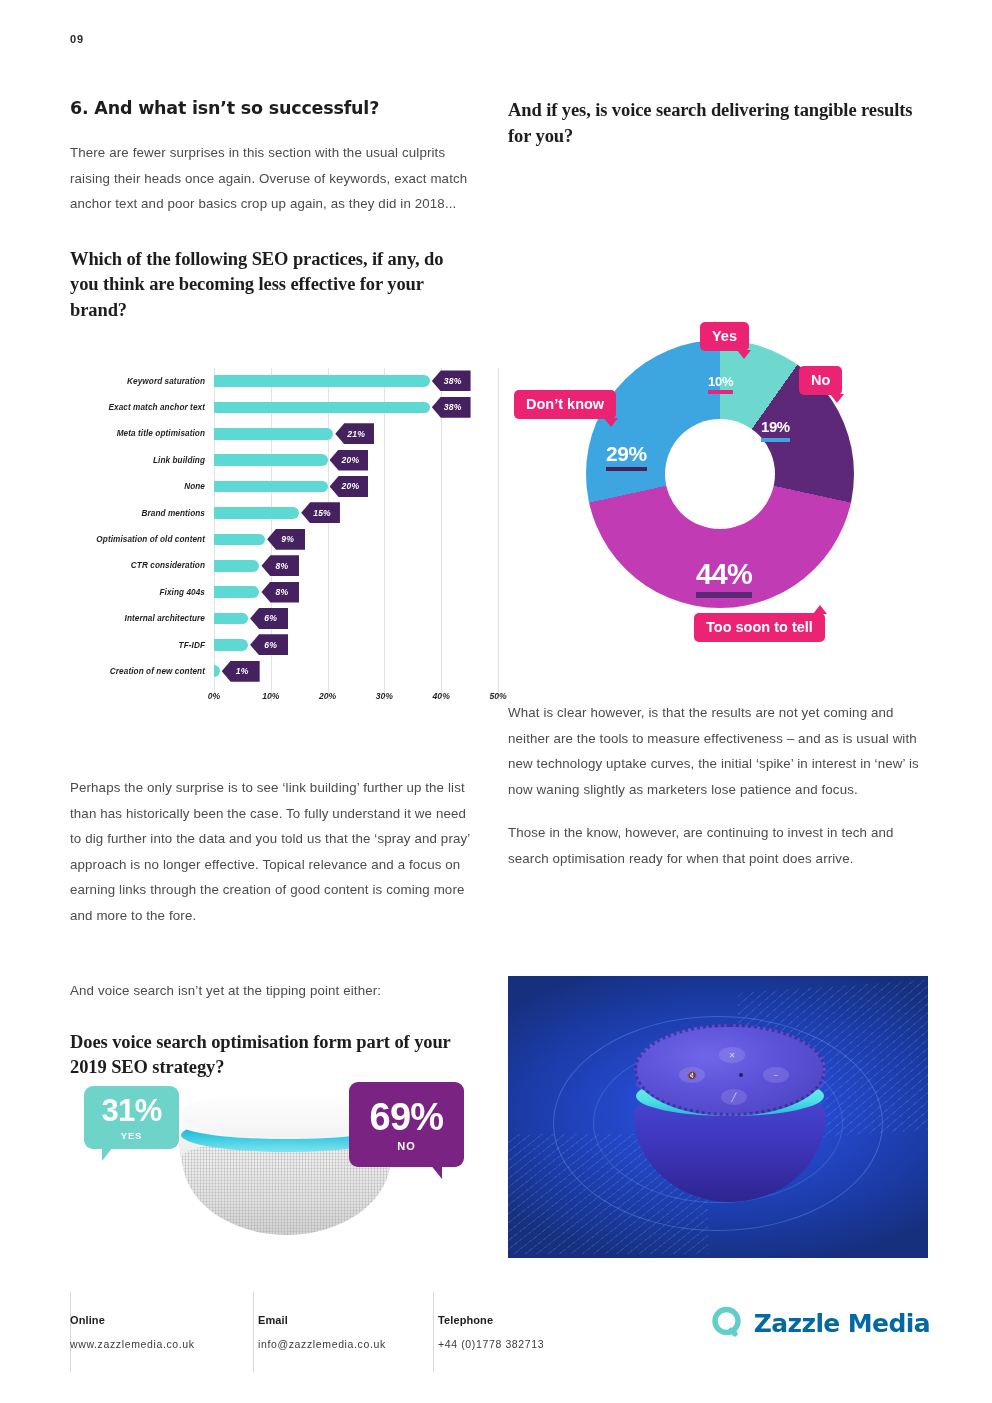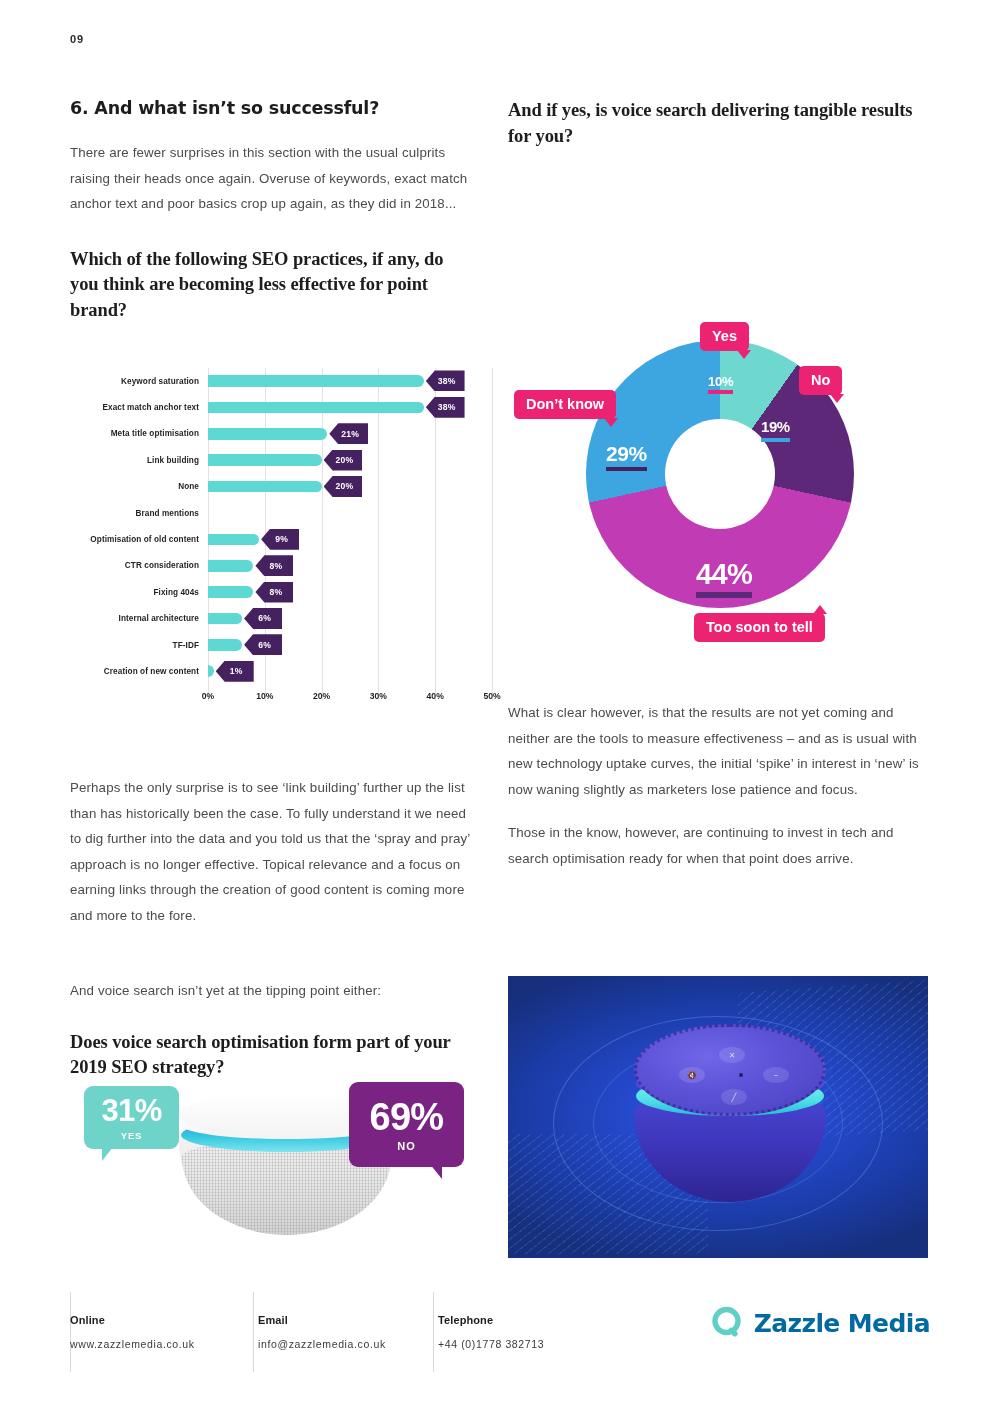--- a/index.html
+++ b/index.html
@@ -31,21 +31,21 @@
     font-size: 18.5px; font-weight: 700; color: #1d1d1d;
     line-height: 1.38; letter-spacing: -0.1px;
   }
   p.body {
     font-size: 13.3px; line-height: 1.92; color: #4b4b4b;
     letter-spacing: 0.01em;
   }
   p.body + p.body { margin-top: 18px; }
 
   
-  .barchart { position: absolute; left: 62px; top: 368px; width: 430px; height: 355px; }
+  .barchart { position: absolute; left: 68px; top: 368px; width: 430px; height: 355px; font-style: italic; }
   .bc-rows { position: relative; }
   .bc-row { display: flex; align-items: center; height: 26.4px; }
   .bc-label {
     width: 146px; text-align: right; padding-right: 9px;
     font-size: 8.2px; font-weight: 700; color: #1f1f1f;
     letter-spacing: 0.01em; white-space: nowrap;
   }
   .bc-track { position: relative; flex: 1; height: 26.4px; }
   .bc-bar {
     position: absolute; left: 0; top: 7.2px; height: 11.6px;
@@ -231,21 +231,21 @@
 </head>
 <body>
 
 <div class="page">
 
   <div class="page-number">09</div>
 
   <div class="col-left">
     <h2 class="section-title">6. And what isn’t so successful?</h2>
     <p class="body" style="margin-bottom:30px;">There are fewer surprises in this section with the usual culprits raising their heads once again. Overuse of keywords, exact match anchor text and poor basics crop up again, as they did in 2018...</p>
-    <h3 class="q-title">Which of the following SEO practices, if any, do you think are becoming less effective for point brand?</h3>
+    <h3 class="q-title">Which of the following SEO practices, if any, do you think are becoming less effective for your brand?</h3>
   </div>
 
   <div class="barchart">
     <div class="bc-grid">
       <div class="bc-gridline" style="left:0%"></div>
       <div class="bc-gridline" style="left:20%"></div>
       <div class="bc-gridline" style="left:40%"></div>
       <div class="bc-gridline" style="left:60%"></div>
       <div class="bc-gridline" style="left:80%"></div>
       <div class="bc-gridline" style="left:100%"></div>
@@ -281,20 +281,24 @@
         </div>
         <div class="bc-row">
           <div class="bc-label">None</div>
           <div class="bc-track">
             <div class="bc-bar" style="width: 40%; background: rgb(94, 216, 210);"></div>
             <div class="bc-badge" style="left: calc(40% + 2px); background: rgb(69, 33, 96);">20%</div>
           </div>
         </div>
         <div class="bc-row">
           <div class="bc-label">Brand mentions</div>
+          <div class="bc-track">
+            <div class="bc-bar" style="width: 30%; background: rgb(94, 216, 210);"></div>
+            <div class="bc-badge" style="left: calc(30% + 2px); background: rgb(69, 33, 96);">15%</div>
+          </div>
         </div>
         <div class="bc-row">
           <div class="bc-label">Optimisation of old content</div>
           <div class="bc-track">
             <div class="bc-bar" style="width: 18%; background: rgb(94, 216, 210);"></div>
             <div class="bc-badge" style="left: calc(18% + 2px); background: rgb(69, 33, 96);">9%</div>
           </div>
         </div>
         <div class="bc-row">
           <div class="bc-label">CTR consideration</div>

